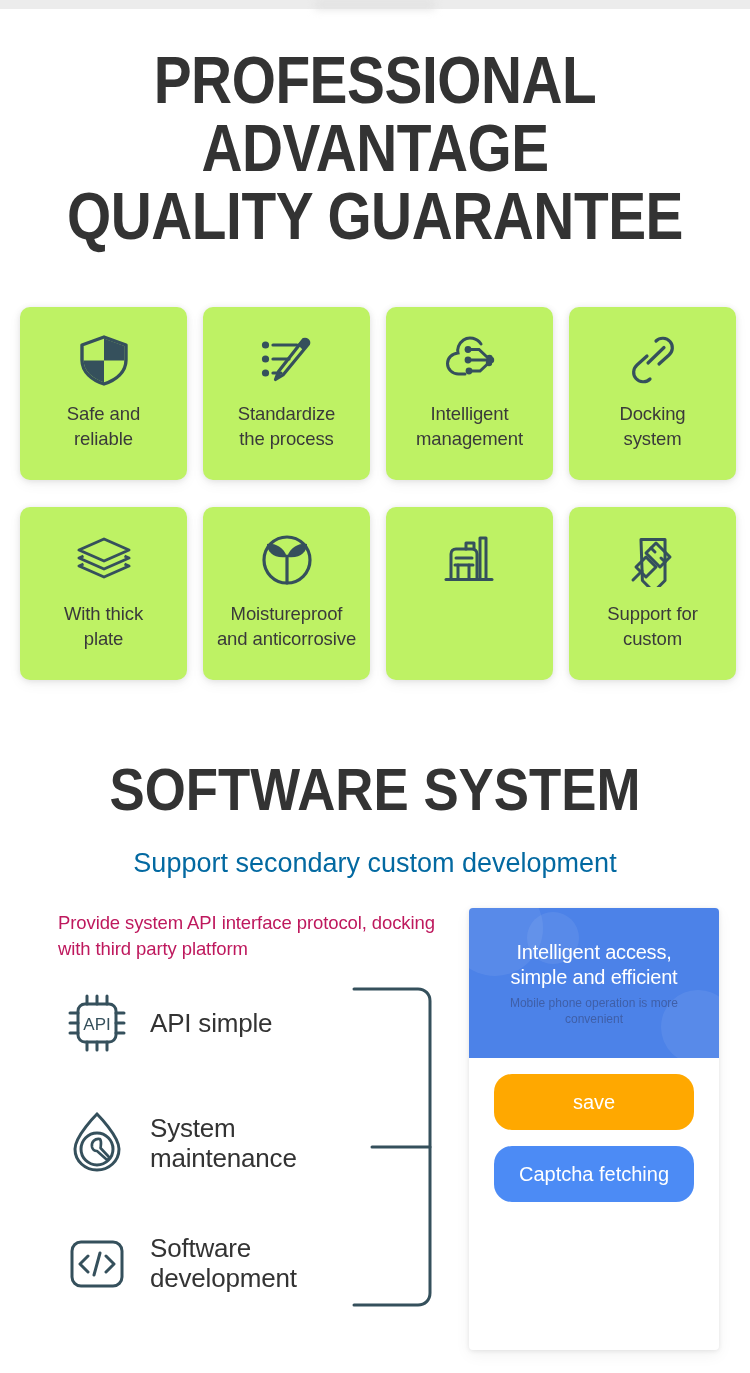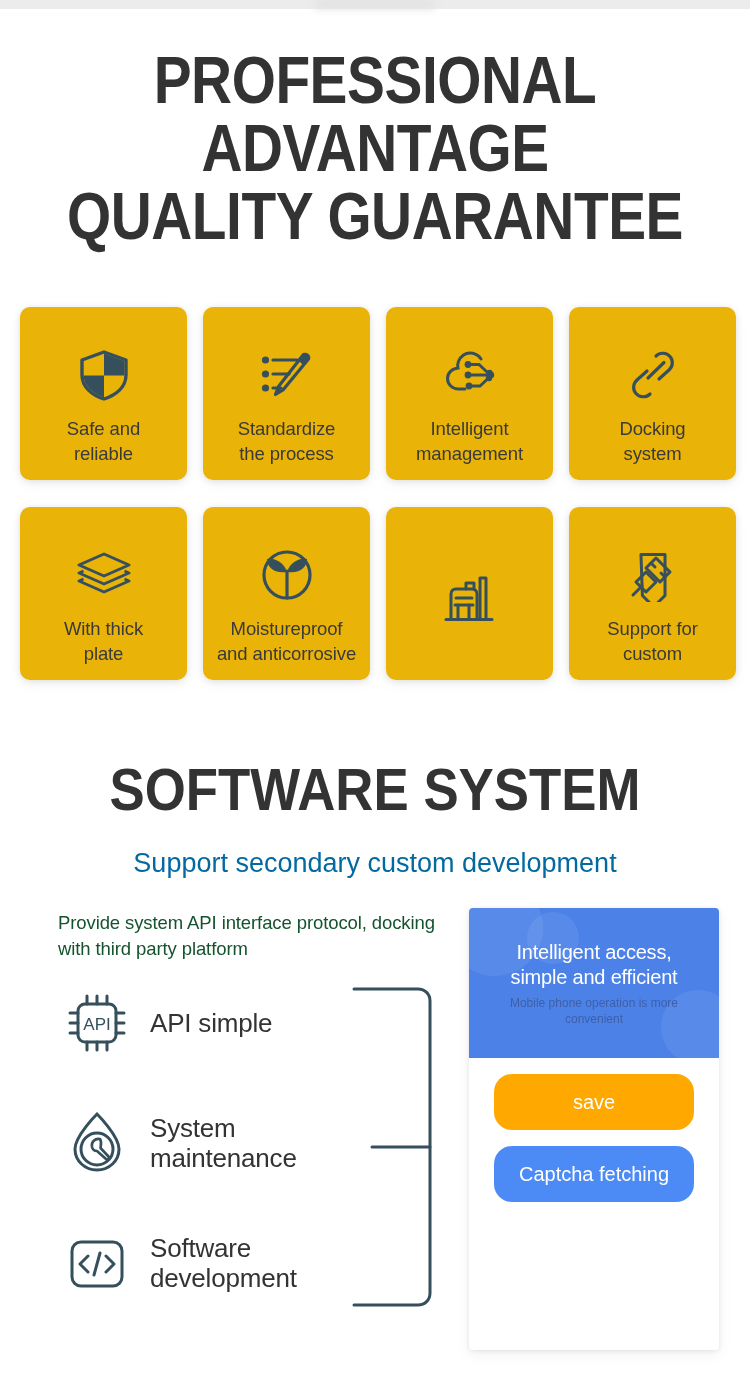--- a/index.html
+++ b/index.html
@@ -66,27 +66,27 @@
     width: 710px;
     display: grid;
     grid-template-columns: repeat(4, 167px);
     grid-column-gap: 16px;
     grid-row-gap: 27px;
   }
 
   .feature-card {
     width: 167px;
     height: 173px;
-    background: #eab308;
+    background: #bef264;
     border-radius: 10px;
     box-shadow: 0 1px 6px rgba(0,0,0,0.10), 0 4px 14px rgba(0,0,0,0.05);
     display: flex;
     flex-direction: column;
     align-items: center;
-    justify-content: center;
+    justify-content: flex-start;
     padding-top: 22px;
   }
 
   .feature-icon {
     width: 62px;
     height: 62px;
     display: flex;
     align-items: center;
     justify-content: center;
     margin-bottom: 10px;
@@ -133,21 +133,21 @@
   .software-left {
     position: absolute;
     top: 910px;
     left: 58px;
     width: 390px;
   }
 
   .api-desc {
     font-size: 18.5px;
     line-height: 26px;
-    color: #14532d;
+    color: #be185d;
     margin-bottom: 18px;
     letter-spacing: -0.1px;
   }
 
   .api-list { position: relative; }
 
   .api-item {
     display: flex;
     align-items: center;
     height: 86px;

